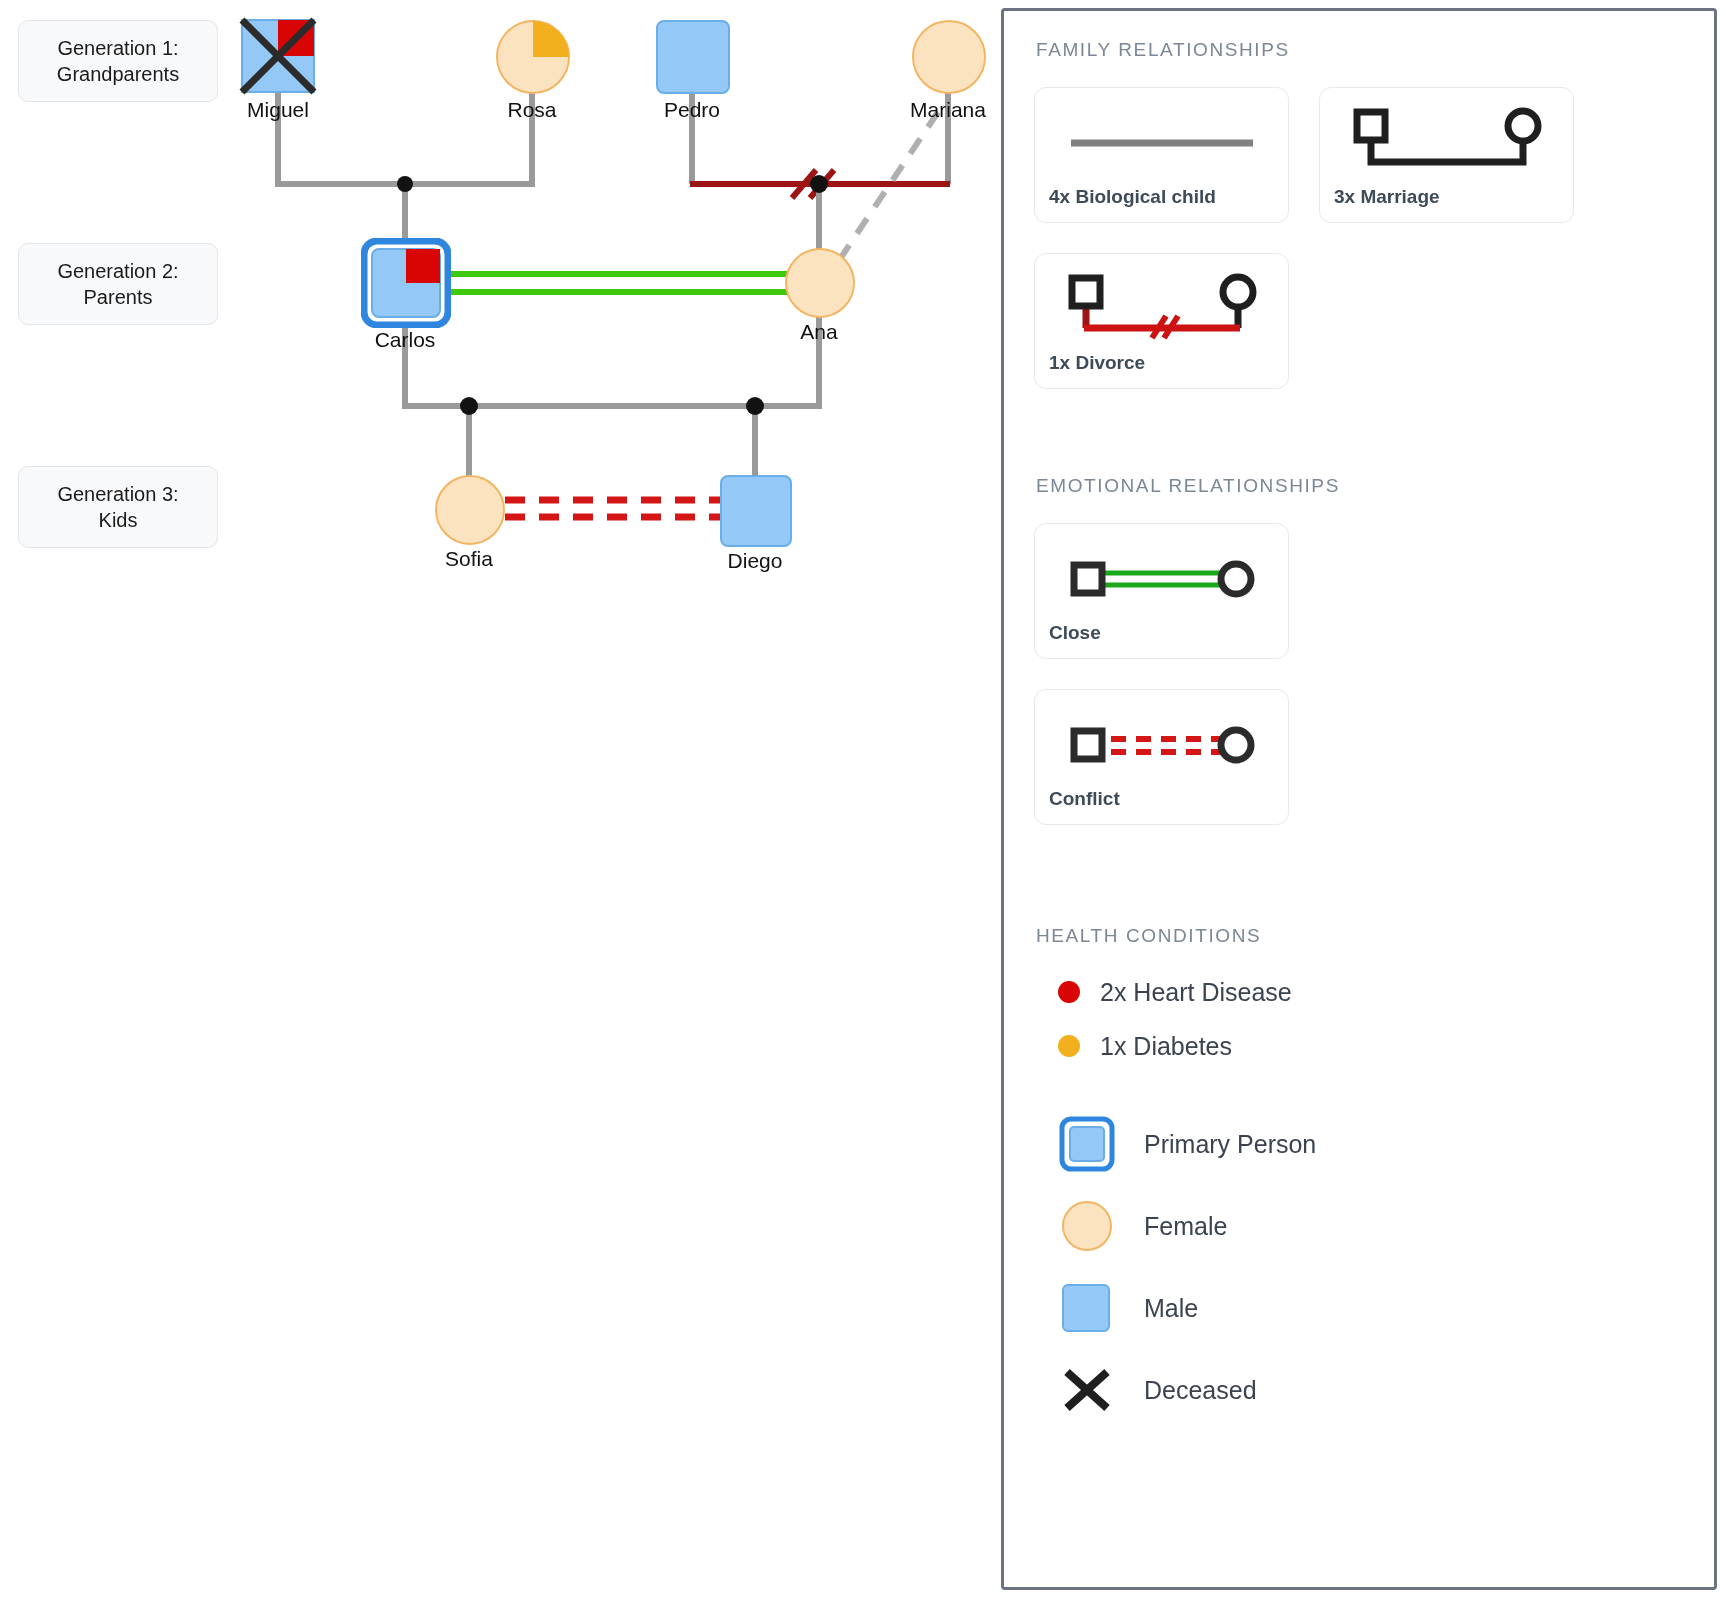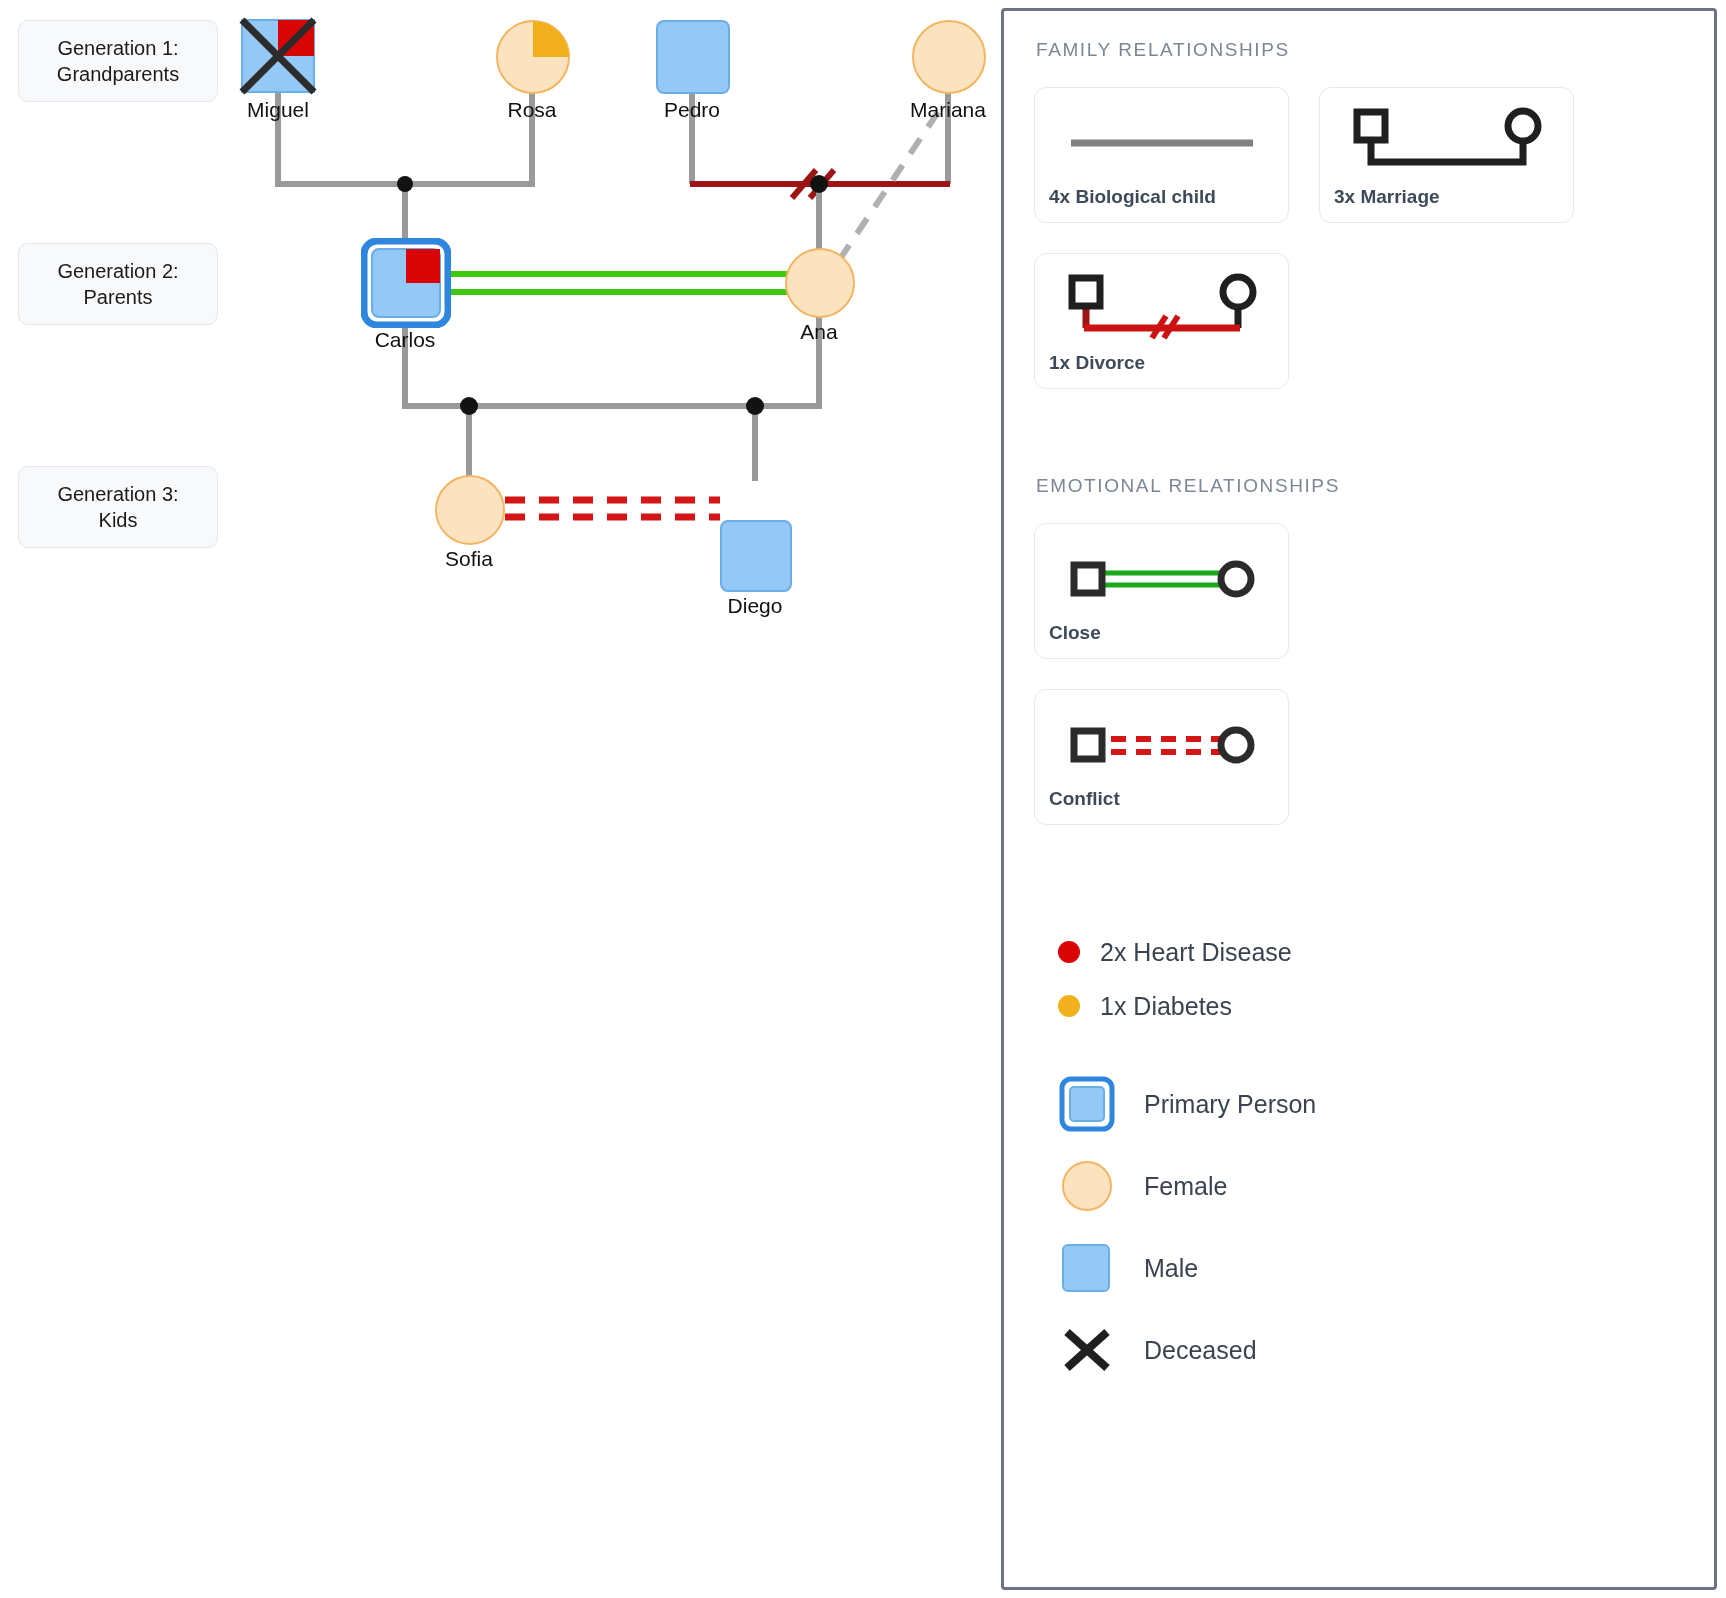--- a/index.html
+++ b/index.html
@@ -221,21 +221,21 @@
       <span class="label" style="top:72px;">Ana</span>
     </div>
 
     <div class="person" style="left:435px; top:475px; width:68px; height:68px;">
       <svg class="shape" width="70" height="70" viewBox="0 0 70 70">
         <circle cx="35" cy="35" r="34" fill="#fce3c0" stroke="#f3b562" stroke-width="2"></circle>
       </svg>
       <span class="label" style="top:72px;">Sofia</span>
     </div>
 
-    <div class="person" style="left:720px; top:475px; width:70px; height:70px;margin-top:45px;">
+    <div class="person" style="left:720px; top:475px; width:70px; height:70px;">
       <svg class="shape" width="72" height="72" viewBox="0 0 72 72">
         <rect x="1" y="1" width="70" height="70" rx="7" fill="#93c8f7" stroke="#6aaee8" stroke-width="2"></rect>
       </svg>
       <span class="label" style="top:74px;">Diego</span>
     </div>
 
   </div>
 
   <div id="legend">
 
@@ -308,20 +308,21 @@
             <rect x="12" y="14" width="28" height="28" fill="#ffffff" stroke="#2b2b2b" stroke-width="7"></rect>
             <circle cx="174" cy="28" r="15" fill="#ffffff" stroke="#2b2b2b" stroke-width="7"></circle>
           </svg>
         </div>
         <div class="cap">Conflict</div>
       </div>
     </div>
 
     <div class="spacer-lg"></div>
 
+    <div class="sec-title tight">HEALTH CONDITIONS</div>
     <div class="kv-list">
       <div class="kv">
         <span class="dot" style="background:#d90505;"></span>
         <span>2x Heart Disease</span>
       </div>
       <div class="kv">
         <span class="dot" style="background:#f2b01e;"></span>
         <span>1x Diabetes</span>
       </div>
     </div>

